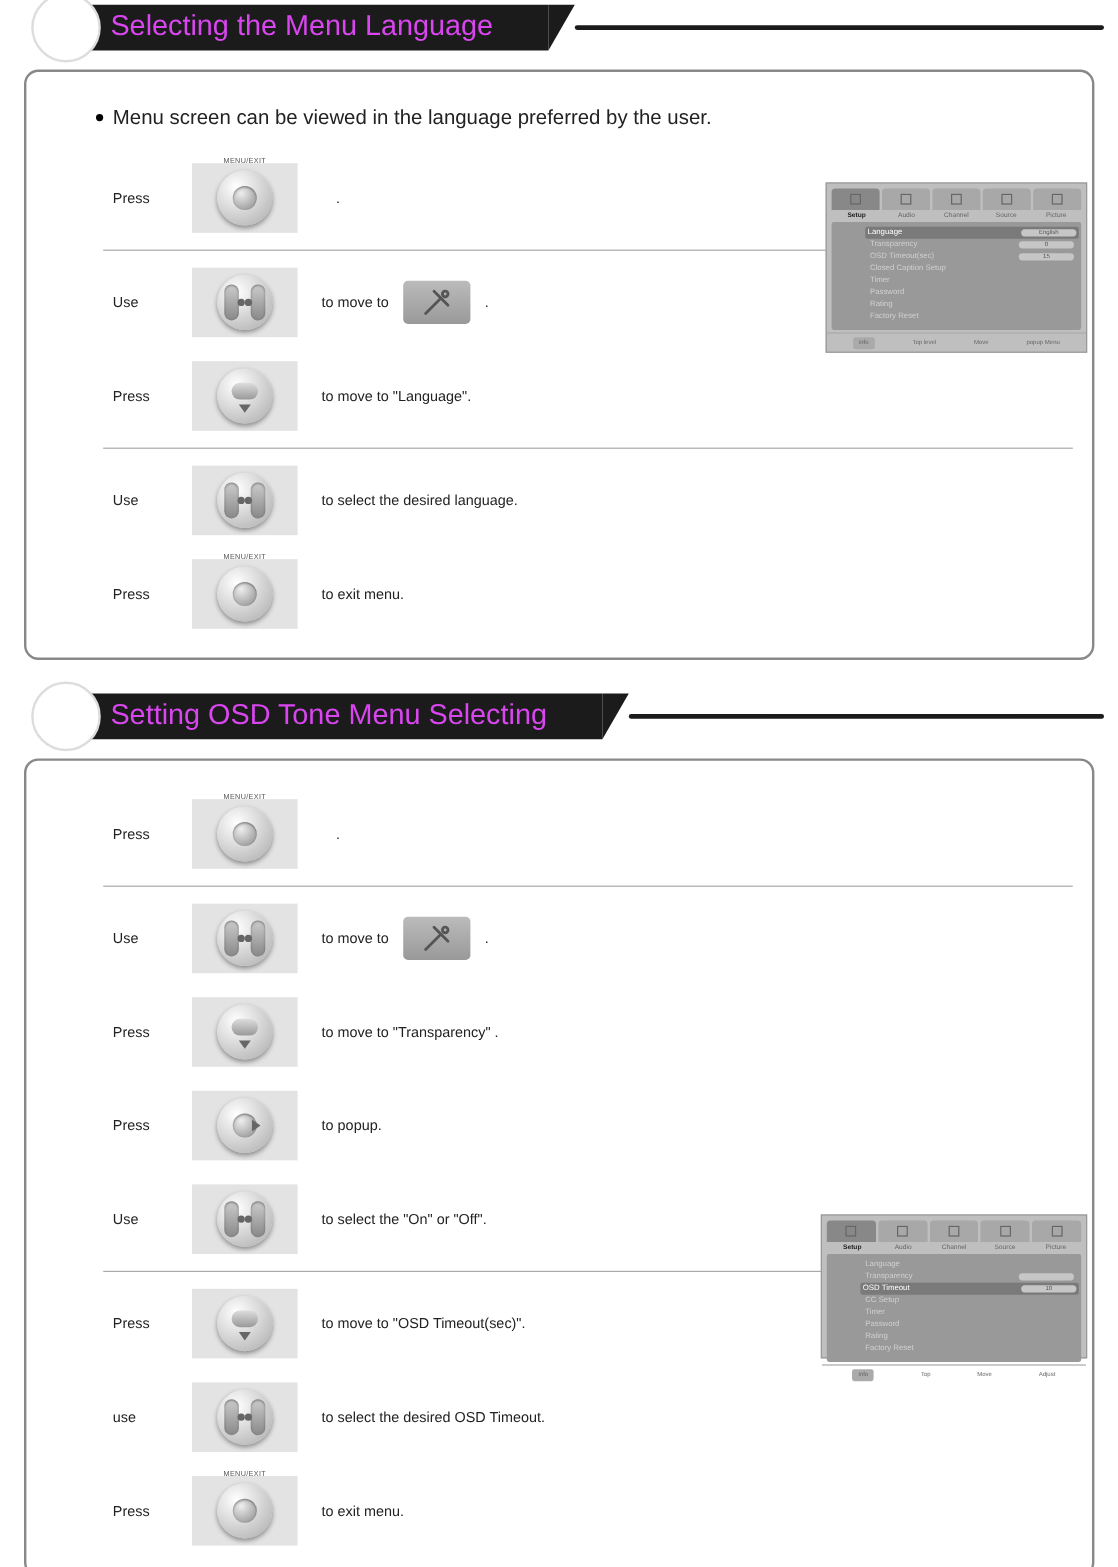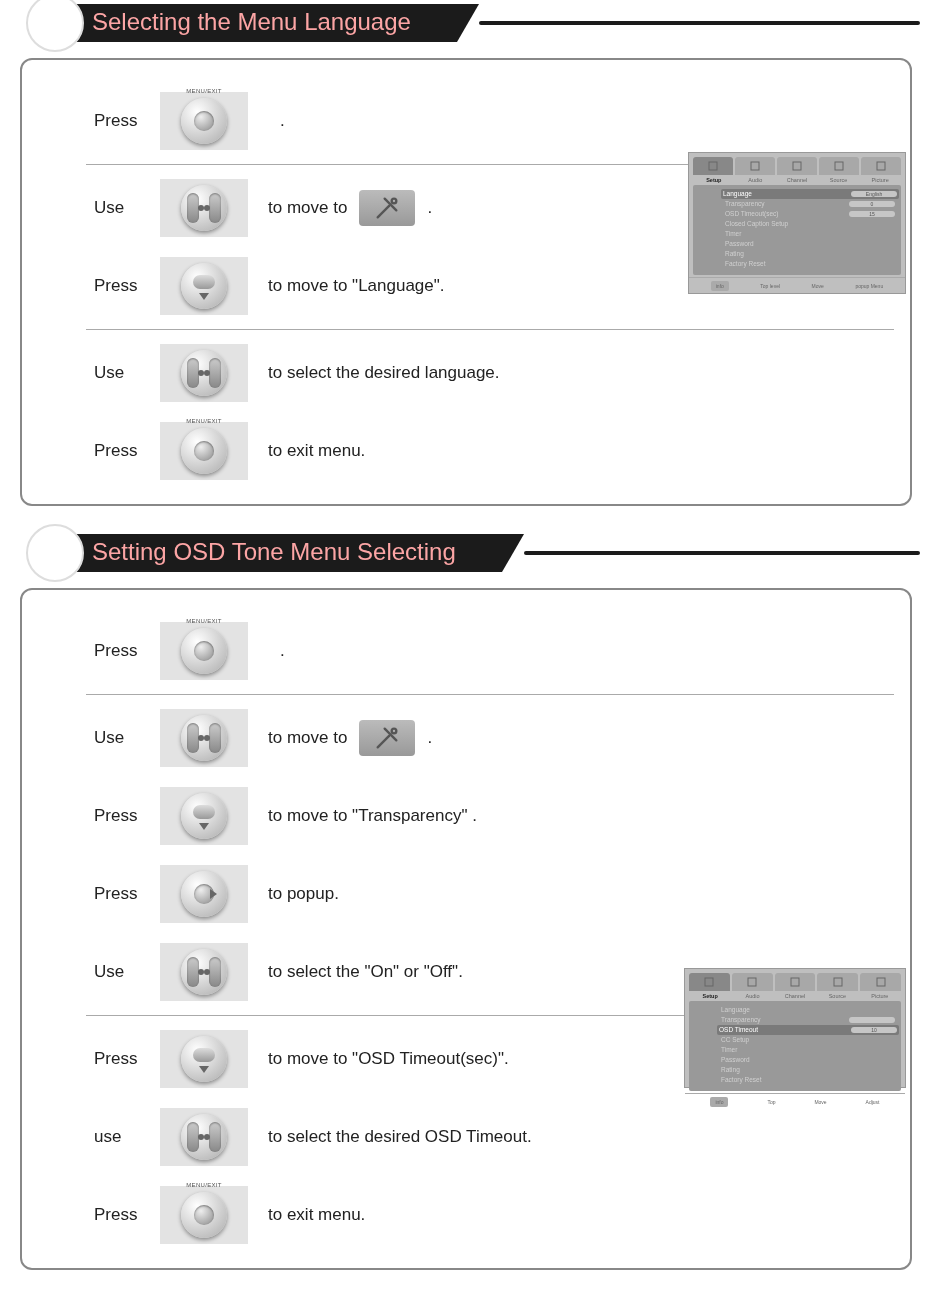--- a/index.html
+++ b/index.html
@@ -35,21 +35,21 @@
     left: 38px;
     top: 4px;
     height: 38px;
     display: flex;
     align-items: center;
     z-index: 1;
     width: calc(100% - 38px);
   }
   .title-black {
     background: #1b1b1b;
-    color: #fca5a5;
+    color: #d946ef;
     font-size: 24px;
     font-weight: 400;
     padding: 4px 46px 6px 42px;
     border-radius: 2px 0 0 2px;
     white-space: nowrap;
     position: relative;
   }
   .title-slash {
     width: 0; height: 0;
     border-top: 38px solid #1b1b1b;
@@ -74,21 +74,21 @@
     gap: 8px;
     margin: 6px 0 18px 42px;
     font-size: 17px;
   }
   .bullet-dot {
     width: 6px; height: 6px; background:#000; border-radius:50%;
   }
   .steps {
     position: relative;
     margin-left: 56px;
-    font-size: 17px;
+    font-size: 12px;
   }
   .step-row {
     display: flex;
     align-items: center;
     min-height: 58px;
     padding: 10px 0;
   }
   .step-sep {
     border-top: 1px solid #aaa;
     margin: 4px 0 4px -8px;
@@ -196,20 +196,24 @@
   <div class="section-title-bar">
     <div class="title-circle"></div>
     <div class="title-bg">
       <div class="title-black">Selecting the Menu Language</div>
       <div class="title-slash"></div>
       <div class="title-rule"></div>
     </div>
   </div>
 
   <div class="content-box">
+    <div class="bullet-line">
+      <span class="bullet-dot"></span>
+      <span>Menu screen can be viewed in the language preferred by the user.</span>
+    </div>
 
     <div class="steps" id="steps1">
         <div class="step-row">
           <span class="verb">Press</span>
           <span class="btn-col">
             <div class="btn-outer btn-menu">
               <div class="btn-center"></div>
             </div>
           </span>
           <span class="desc">

